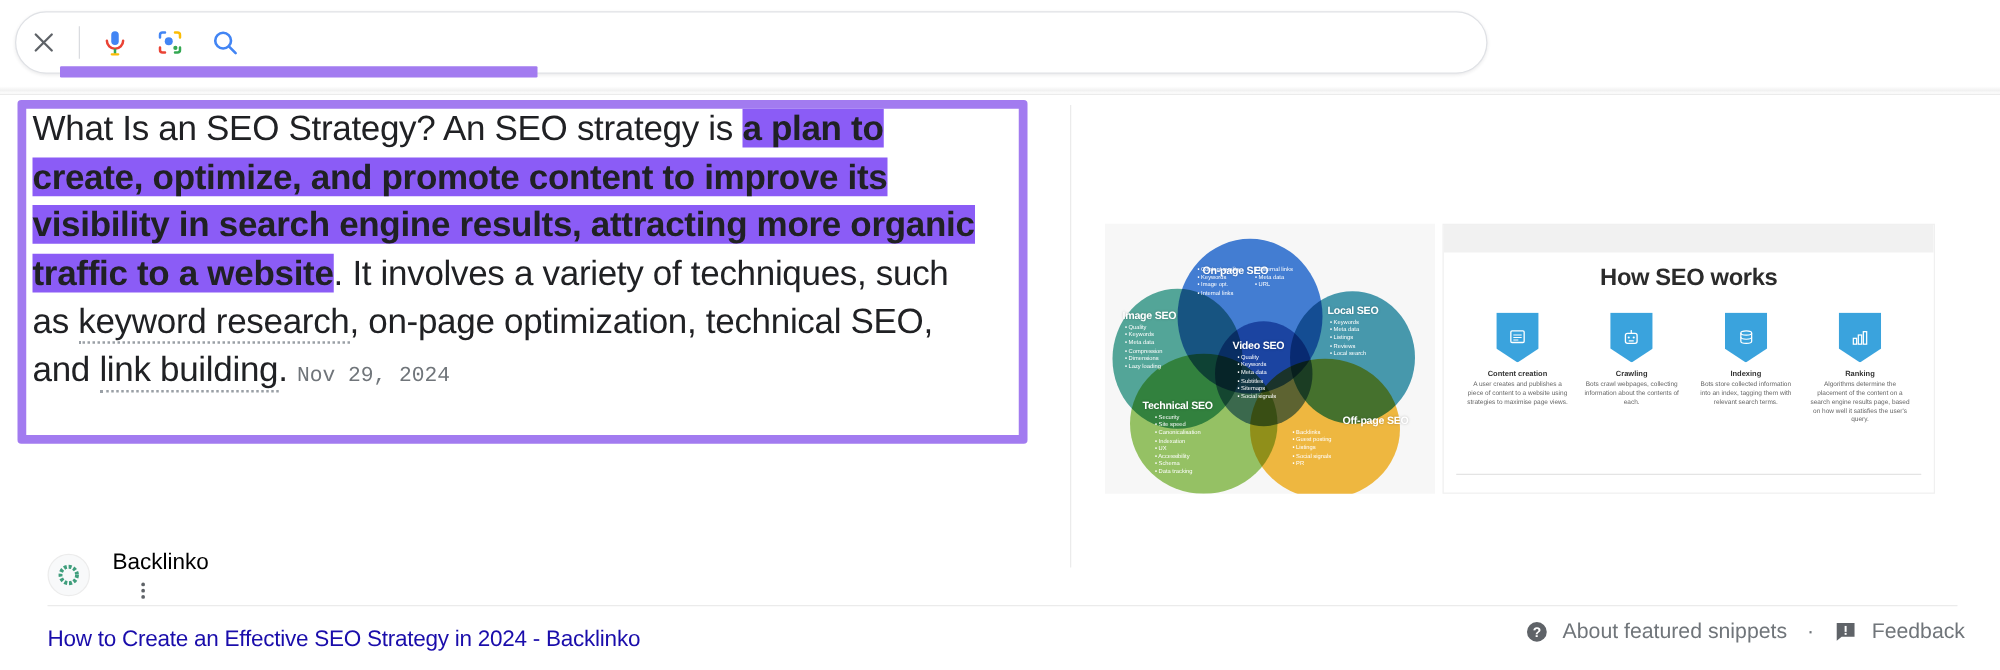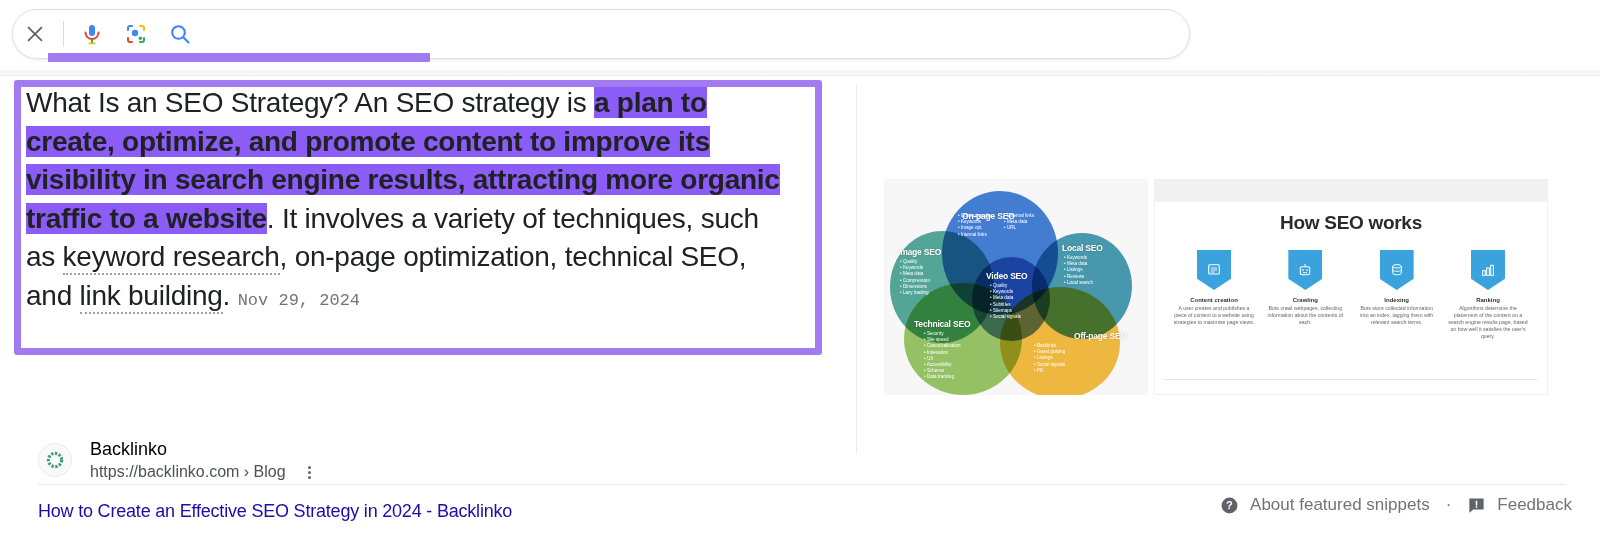--- a/index.html
+++ b/index.html
@@ -342,21 +342,20 @@
 
   <div class="source-row">
     <div class="favicon">
       <svg width="22" height="22" viewBox="0 0 24 24">
         <circle cx="12" cy="12" r="7.2" stroke="#3f9e7c" stroke-width="3.4" fill="none" stroke-dasharray="2.6 1.6"></circle>
       </svg>
     </div>
     <div class="src-meta">
       <div class="src-name">Backlinko</div>
       <div class="src-url-line">
-        <div class="src-url">https://backlinko.com › Blog</div>
         <div class="kebab">
             <i></i>
             <i></i>
             <i></i>
           </div>
       </div>
     </div>
   </div>
 
   <div class="result-title">How to Create an Effective SEO Strategy in 2024 - Backlinko</div>

